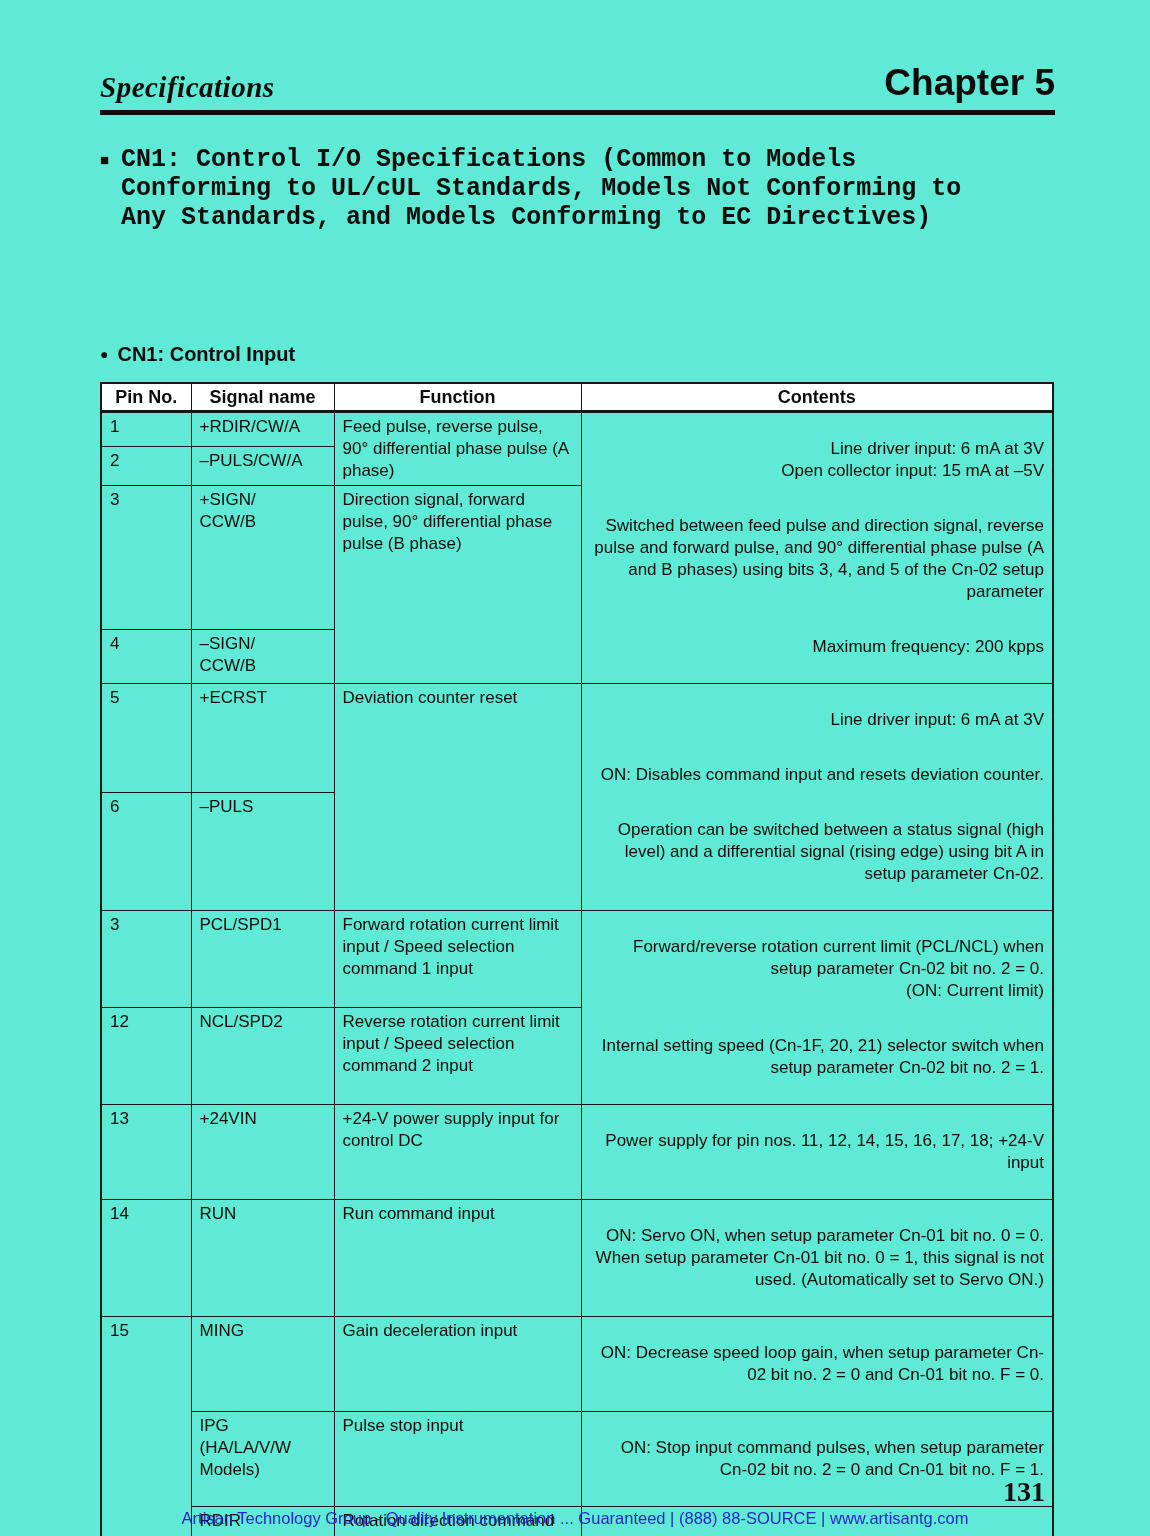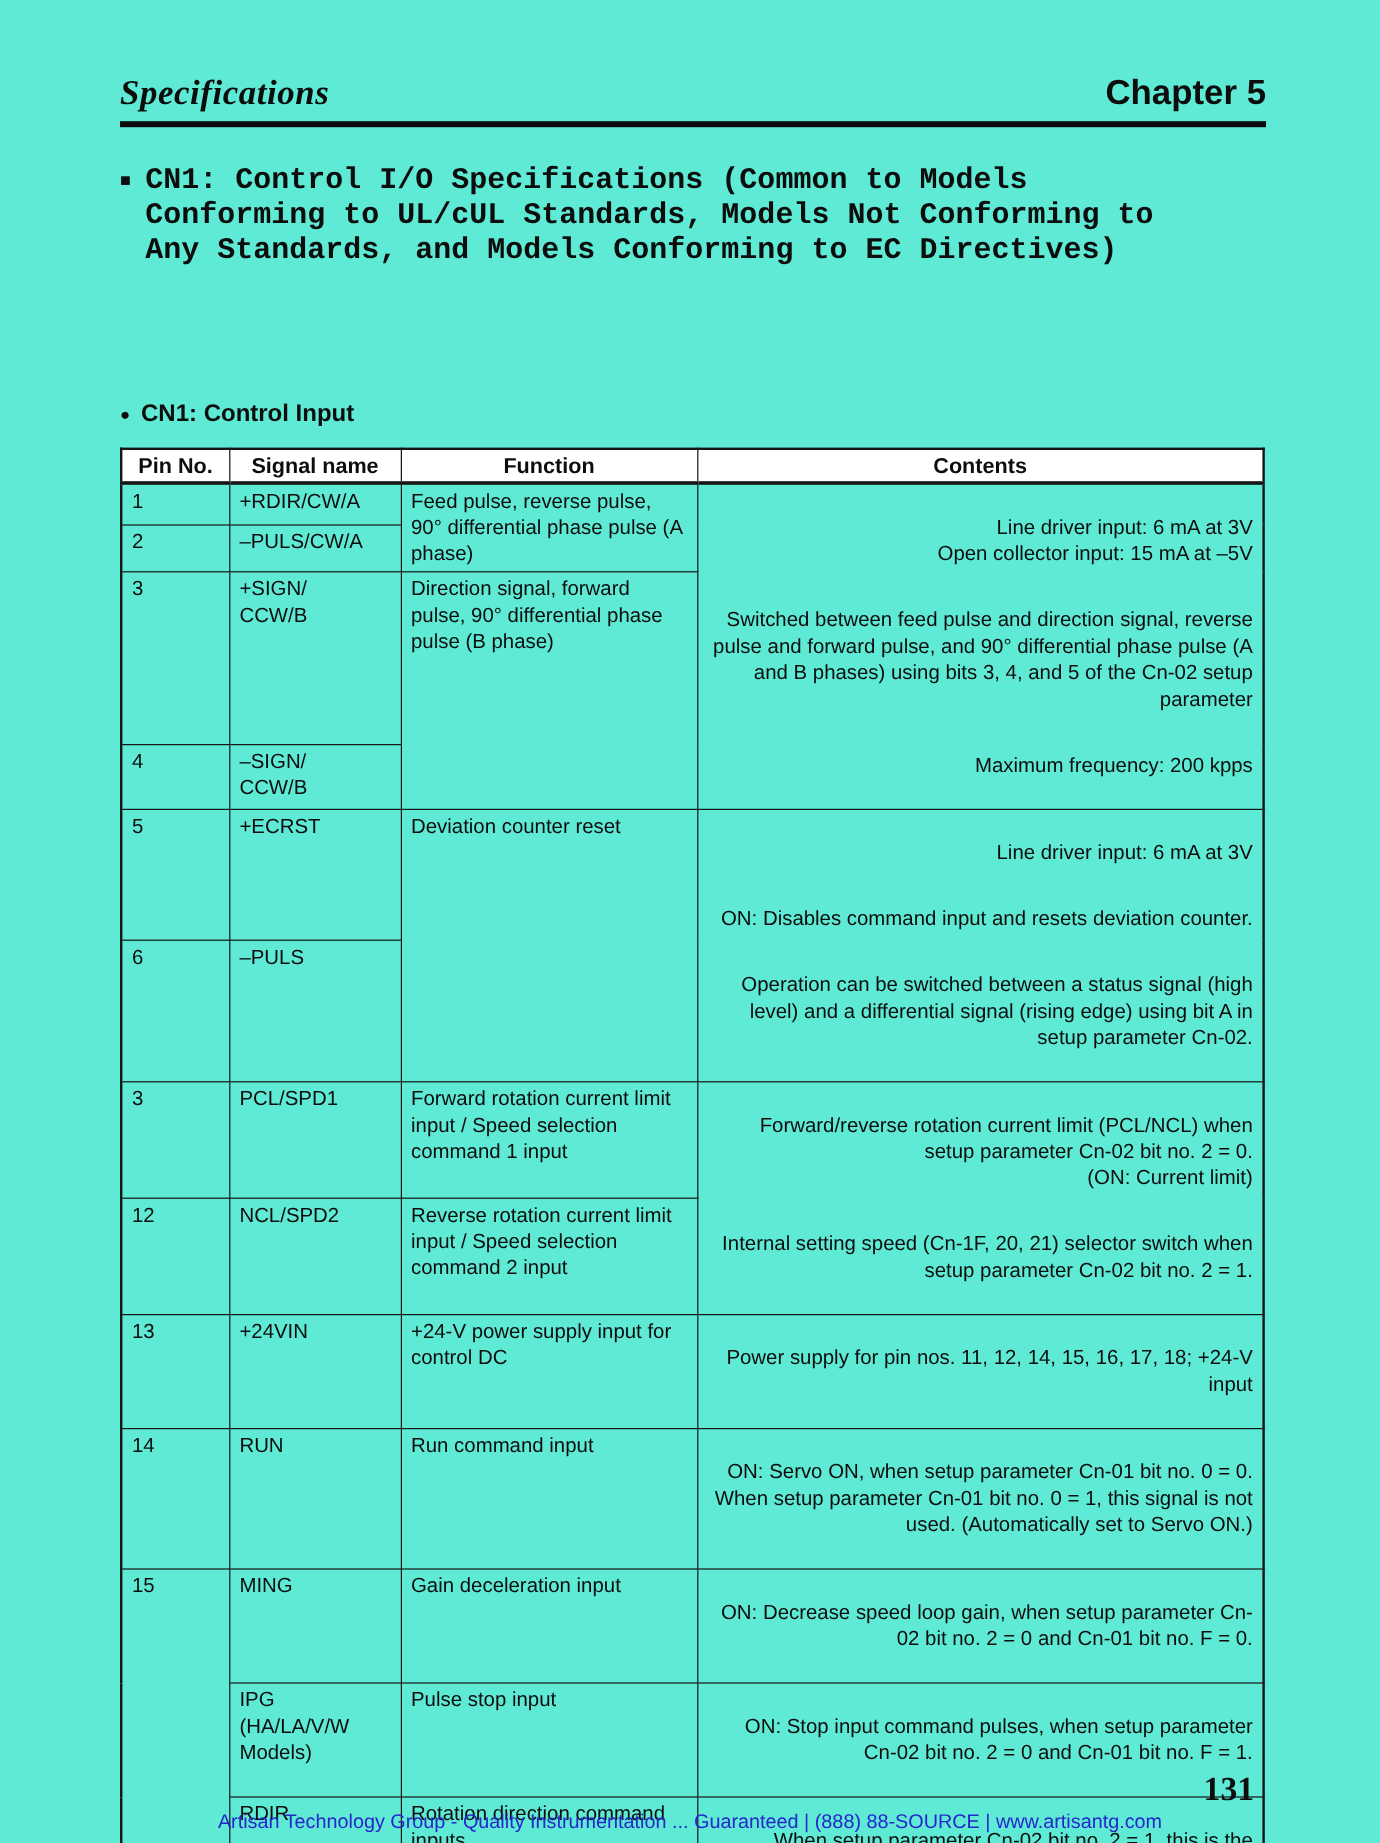--- a/index.html
+++ b/index.html
@@ -23,21 +23,21 @@
   .hdr-left {
     font-family: "Liberation Serif", serif;
     font-style: italic;
     font-weight: bold;
     font-size: 29px;
     letter-spacing: 0.5px;
   }
   .hdr-right {
     font-family: "Liberation Sans", sans-serif;
     font-weight: bold;
-    font-size: 29px;
+    font-size: 37px;
   }
   .rule {
     height: 5px;
     background: #0d0d0d;
     margin-top: 6px;
   }
   
   .h1 {
     display: flex;
     margin-top: 30px;

